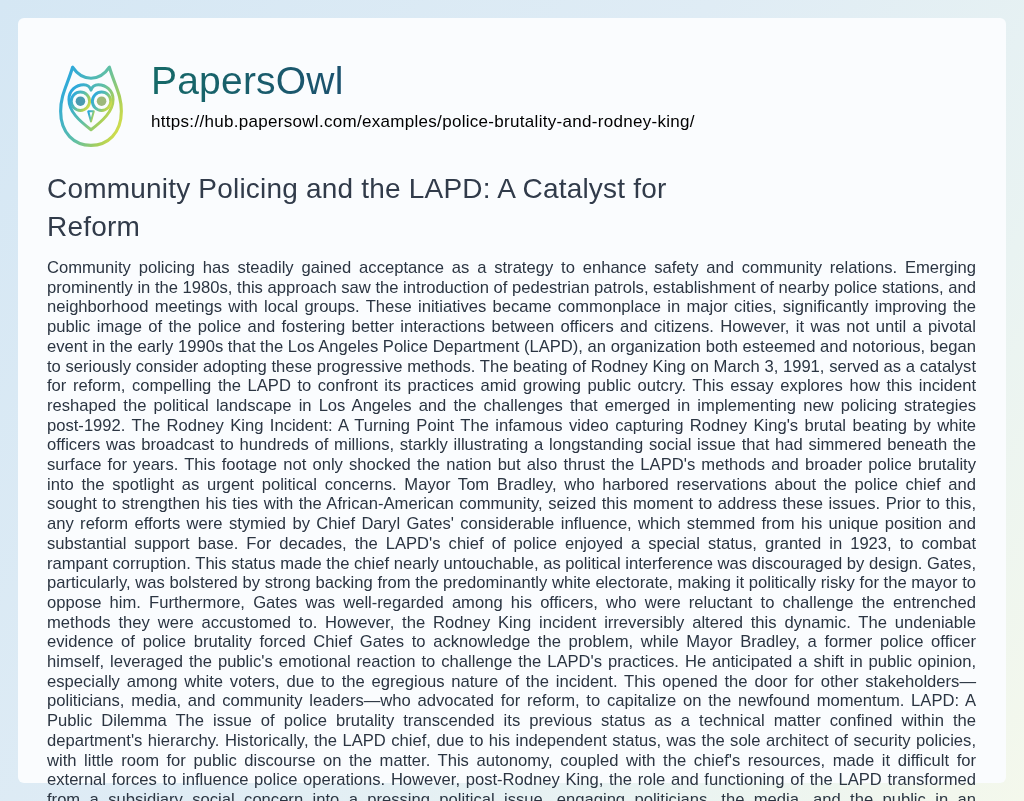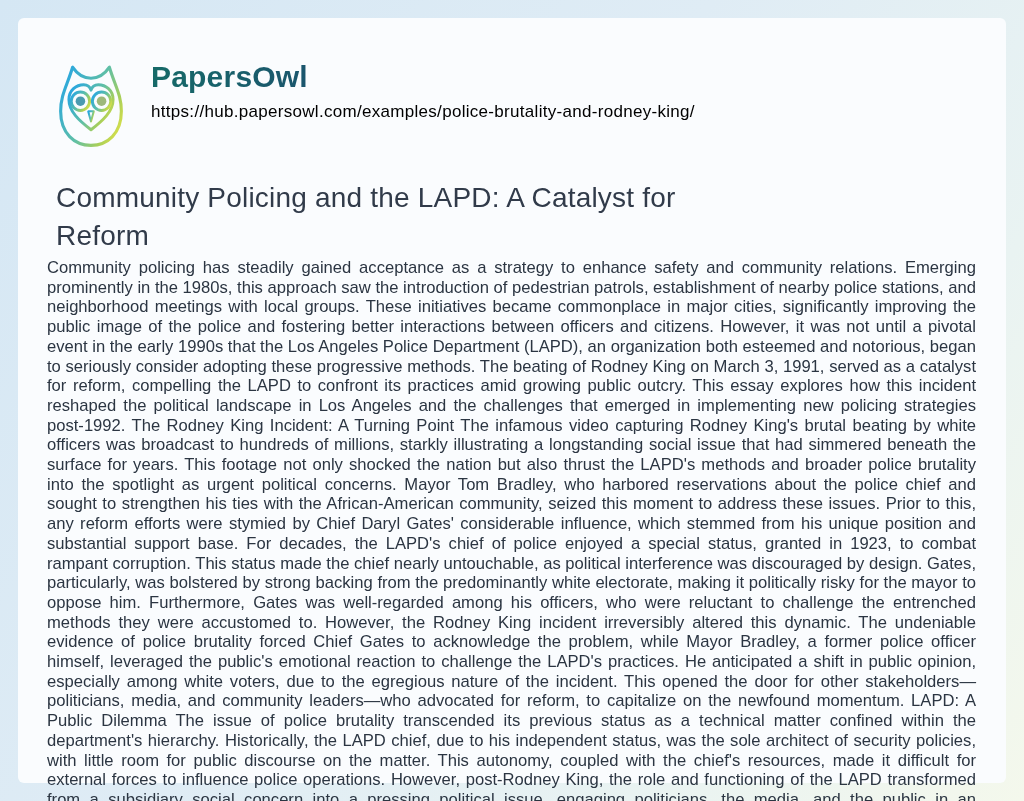--- a/index.html
+++ b/index.html
@@ -33,41 +33,41 @@
   .logo-wrap {
     width: 92px;
     height: 96px;
     flex: 0 0 auto;
   }
   .header-text {
     margin-left: 14px;
     padding-top: 4px;
   }
   .brand {
-    font-size: 30px;
-    font-weight: 700;
+    font-size: 39px;
+    font-weight: 400;
     letter-spacing: 0.2px;
     background: linear-gradient(90deg, #166a68 0%, #1d4a70 45%, #223f66 100%);
     -webkit-background-clip: text;
     background-clip: text;
     color: transparent;
     line-height: 1.1;
   }
   .site-url {
     margin-top: 9px;
     font-size: 17px;
     color: #000000;
     letter-spacing: 0.3px;
   }
   .article-title {
     position: absolute;
     left: 29px;
     top: 152px;
     width: 700px;
-    margin: 9px;
+    margin: 0;
     font-size: 28px;
     font-weight: 400;
     line-height: 38px;
     color: #313b4a;
     letter-spacing: 0.2px;
   }
   .article-body {
     position: absolute;
     left: 29px;
     top: 240px;

